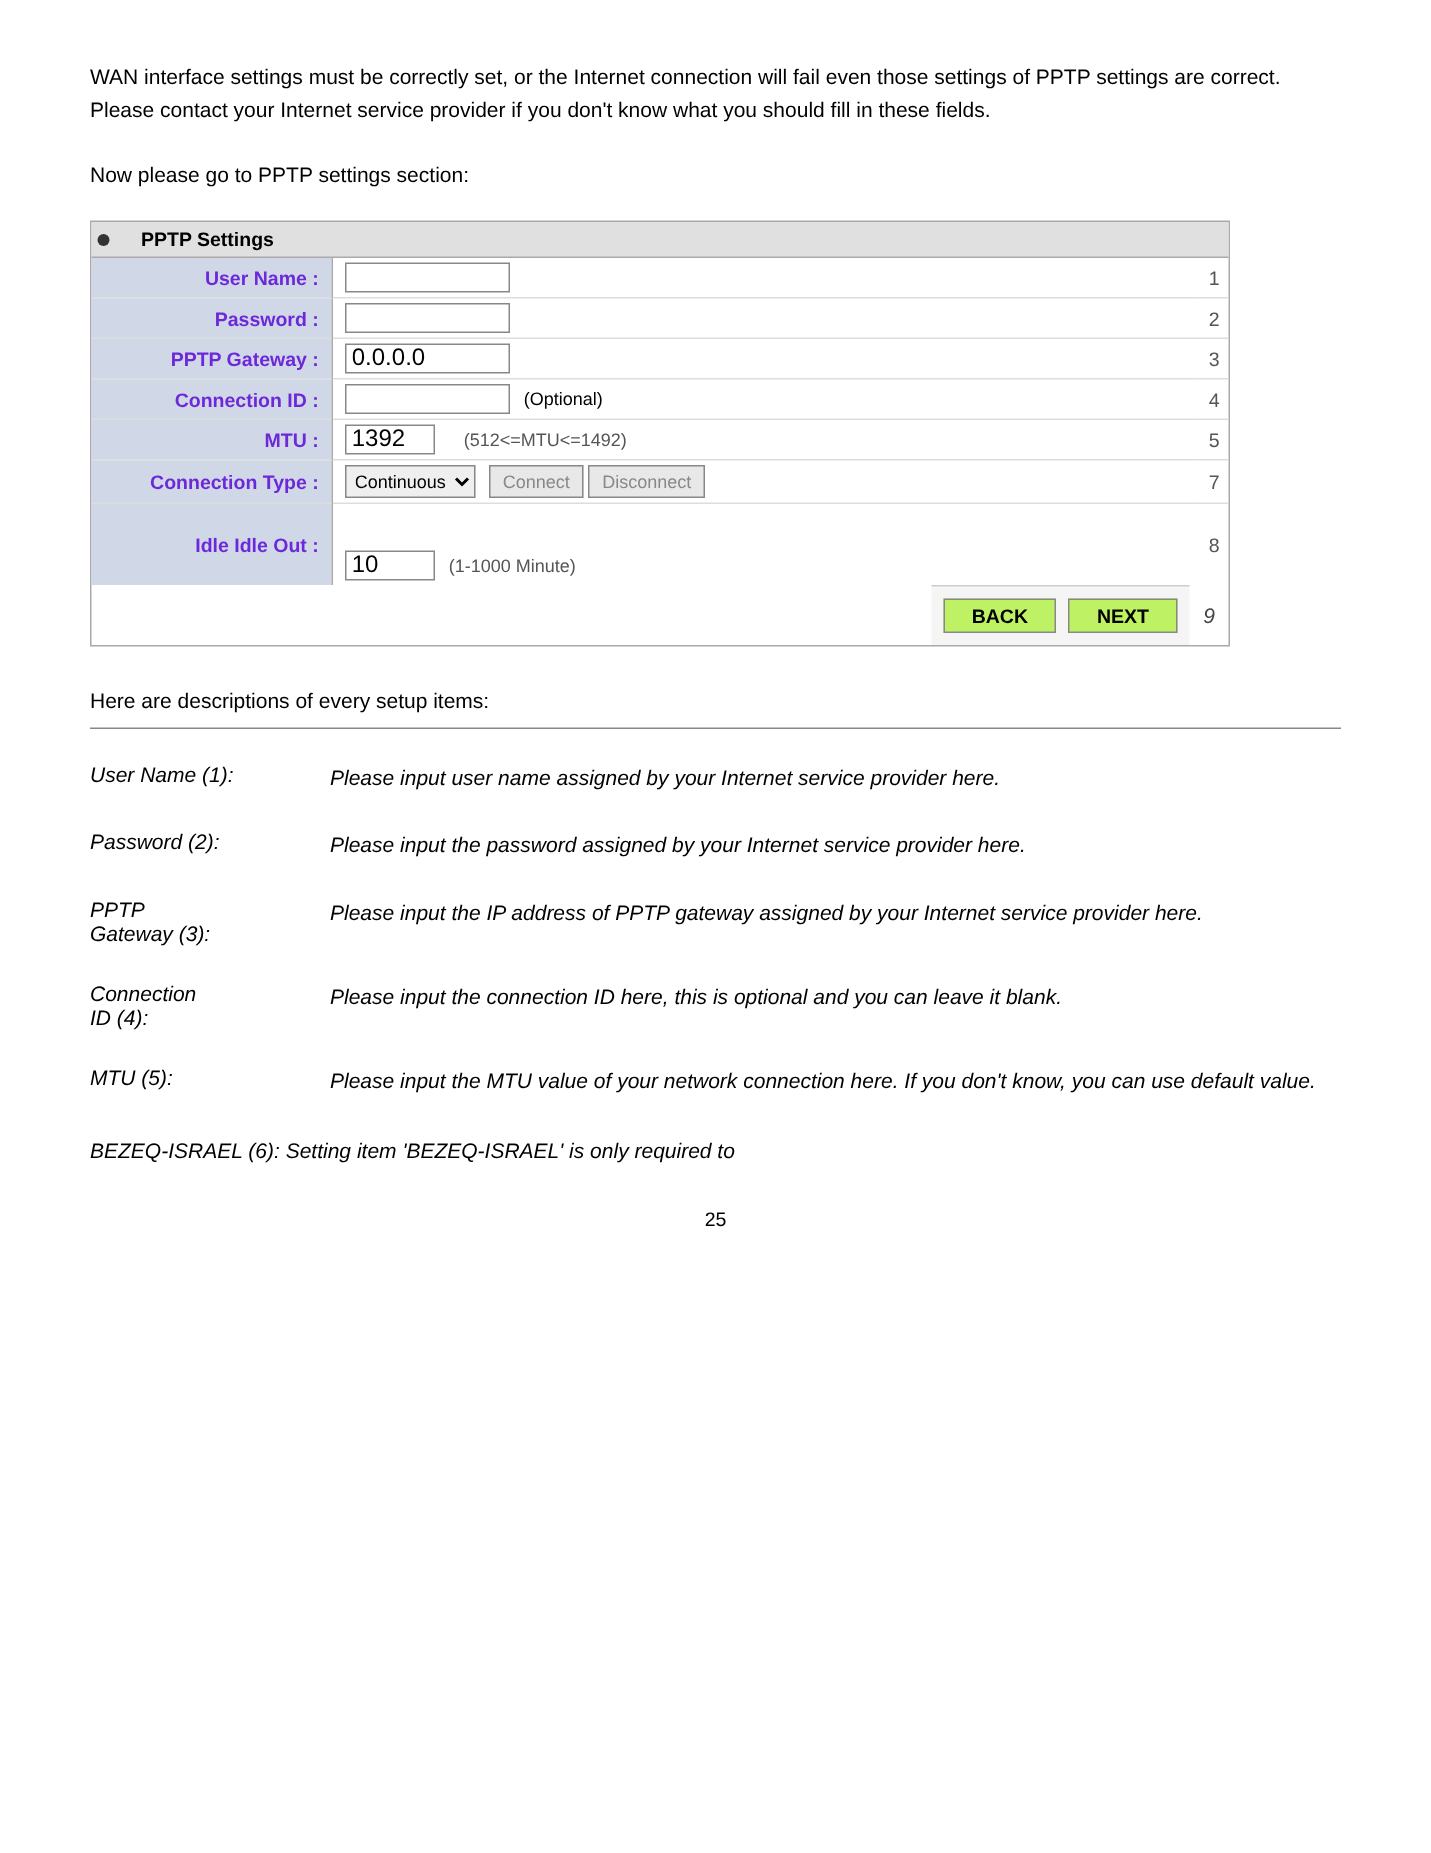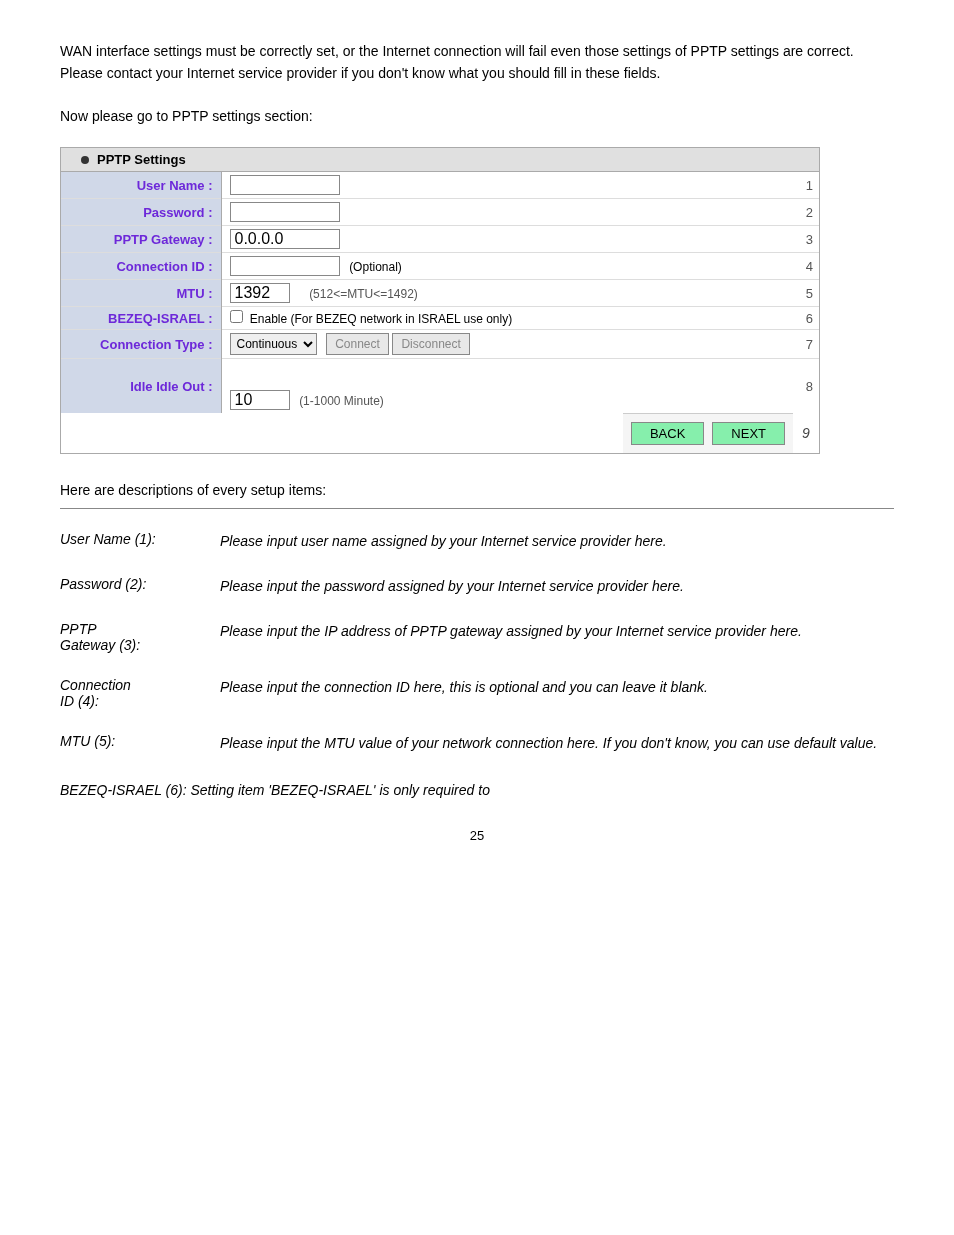--- a/index.html
+++ b/index.html
@@ -18,27 +18,27 @@
       margin-bottom: 20px;
     }
     .pptp-box {
       border: 1px solid #aaa;
       width: 760px;
       margin-bottom: 28px;
       background: #fff;
     }
     .pptp-header {
       background: #e0e0e0;
-      padding: 4px 20px;
+      padding: 4px 4px;
       font-weight: bold;
       font-size: 13px;
       border-bottom: 1px solid #aaa;
       display: flex;
       align-items: center;
-      gap: 8px;
+      gap: 21px;
     }
     .pptp-header-dot {
       display: inline-block;
       width: 8px;
       height: 8px;
       background: #333;
       border-radius: 50%;
     }
     .pptp-table {
       width: 100%;
@@ -118,25 +118,25 @@
     .button-row {
       display: flex;
       justify-content: flex-end;
       padding: 8px 26px 8px 8px;
       gap: 8px;
       background: #f5f5f5;
       border-top: 1px solid #ccc;
     }
     .back-btn, .next-btn {
       border: 1px solid #888;
-      background: #86efac;
+      background: #bef264;
       font-size: 13px;
       padding: 3px 18px;
       cursor: pointer;
-      font-weight: normal;
+      font-weight: bold;
     }
     .desc-section {
       margin-top: 10px;
     }
     .desc-title {
       font-size: 14px;
       margin-bottom: 10px;
     }
     .desc-divider {
       border: none;
@@ -221,30 +221,20 @@
 
     <tr>
       <td class="label-cell">MTU :</td>
       <td class="input-cell">
         <input type="text" style="width: 60px;" value="1392">
         <span class="mtu-hint">(512&lt;=MTU&lt;=1492)</span>
       </td>
       <td class="num-cell">5</td>
     </tr>
 
-    <tr>
-      <td class="label-cell">BEZEQ-ISRAEL :</td>
-      <td class="input-cell">
-        <label class="bezeq-label">
-          <input type="checkbox" class="bezeq-checkbox" style="">
-          <span>Enable (For BEZEQ network in ISRAEL use only)</span>
-        </label>
-      </td>
-      <td class="num-cell">6</td>
-    </tr>
 
     <tr>
       <td class="label-cell">Connection Type :</td>
       <td class="input-cell">
         <select class="connection-type-select">
           <option>Continuous</option>
         </select>
         <button class="connect-btn">Connect</button>
         <button class="disconnect-btn">Disconnect</button>
       </td>

